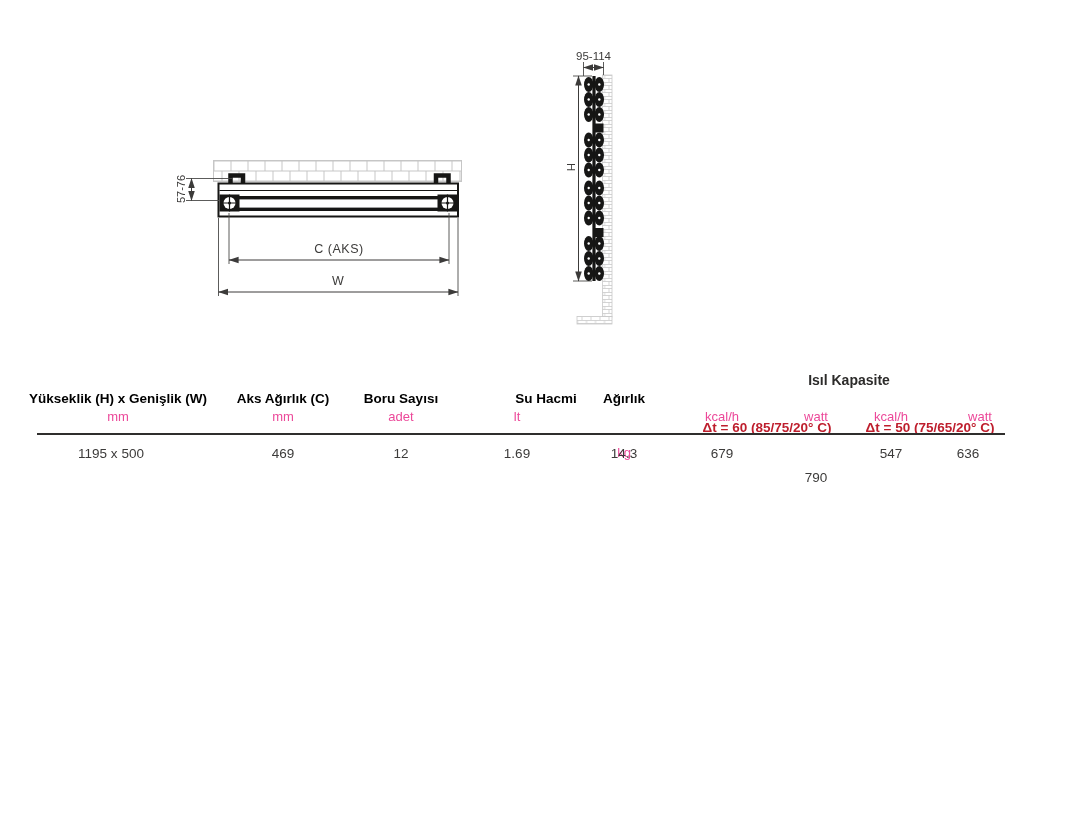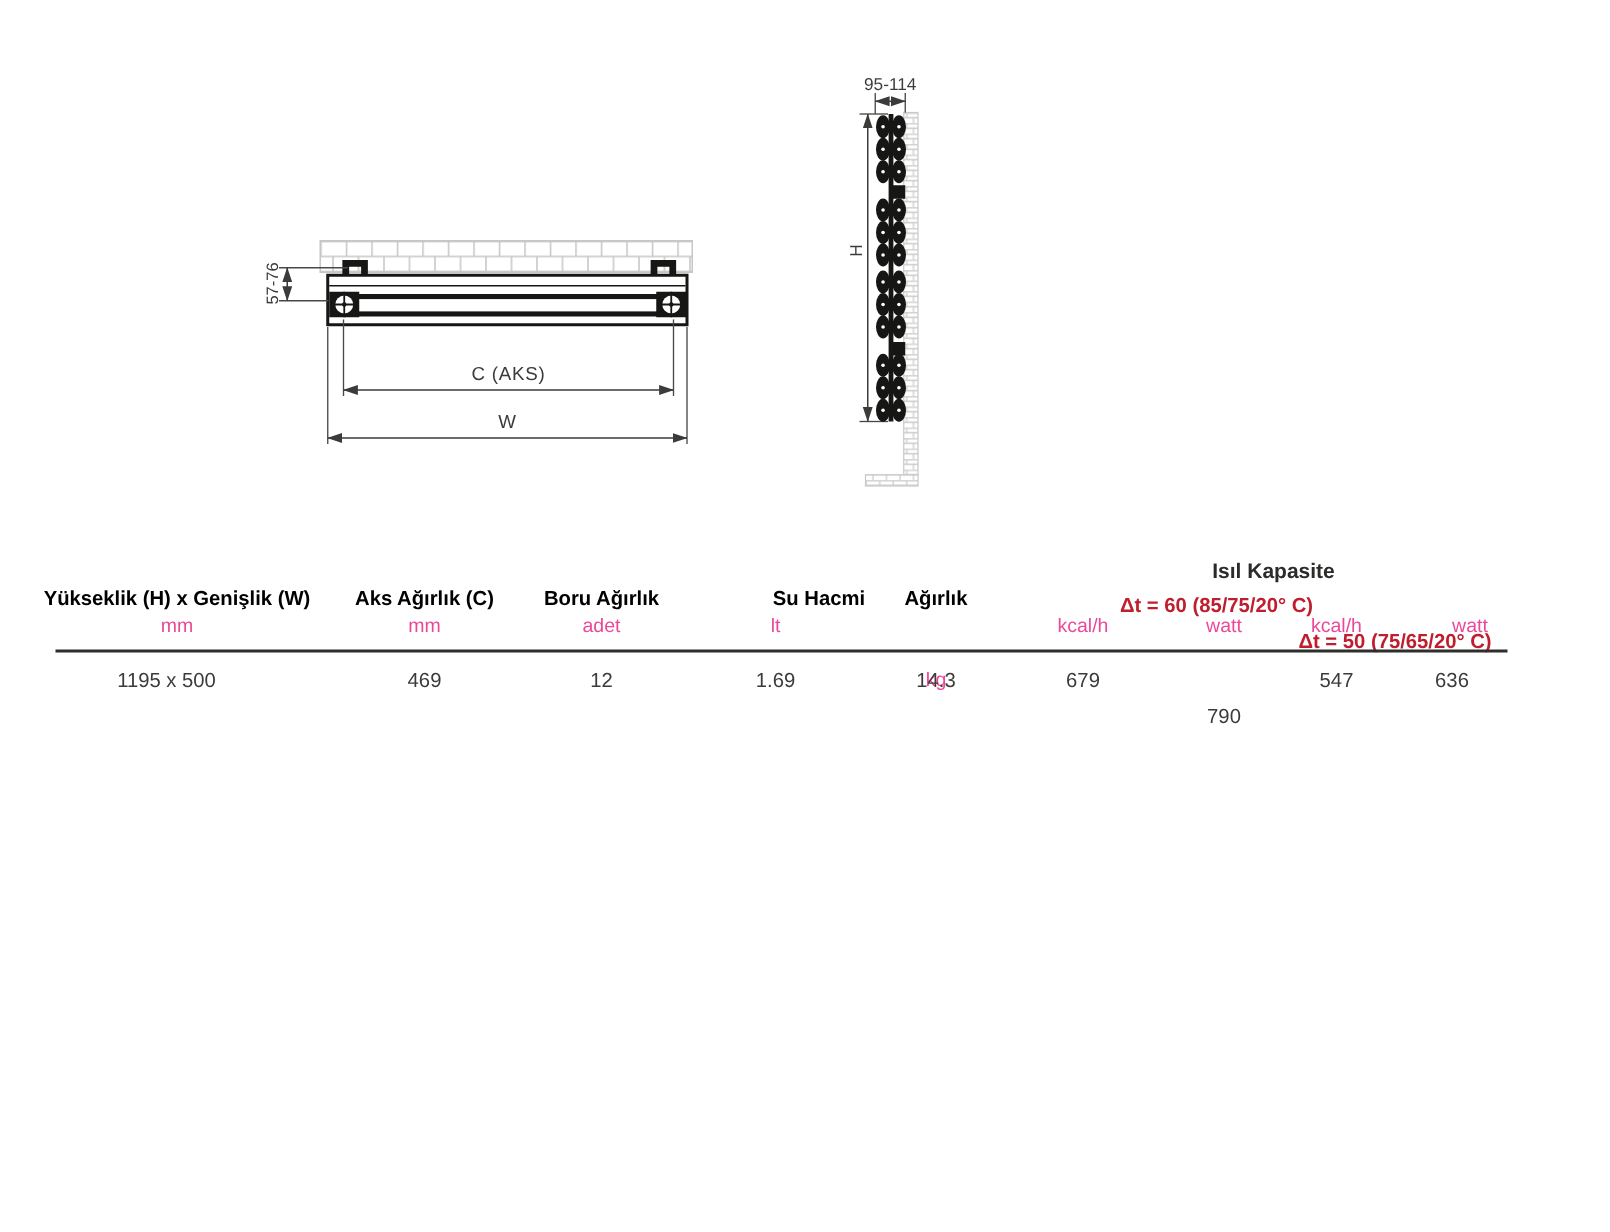--- a/index.html
+++ b/index.html
@@ -139,30 +139,30 @@
   <div>
 
     <div class="pos grouphead" style="left:849px;top:372px;">Isıl Kapasite</div>
 
     <div class="pos th" style="left:118px;top:391px;">Yükseklik (H) x Genişlik (W)</div>
     <div class="pos tu" style="left:118px;top:409px;">mm</div>
 
     <div class="pos th" style="left:283px;top:391px;">Aks Ağırlık (C)</div>
     <div class="pos tu" style="left:283px;top:409px;">mm</div>
 
-    <div class="pos th" style="left:401px;top:391px;">Boru Ağırlık</div>
+    <div class="pos th" style="left:401px;top:391px;">Boru Sayısı</div>
     <div class="pos tu" style="left:401px;top:409px;">adet</div>
 
     <div class="pos th" style="left:546px;top:391px;">Su Hacmi</div>
     <div class="pos tu" style="left:517px;top:409px;">lt</div>
 
     <div class="pos th" style="left:624px;top:391px;">Ağırlık</div>
     <div class="pos tu" style="left:624px;top:409px;margin-top:36px;">kg</div>
 
-    <div class="pos th red" style="left:767px;top:396px;margin-left:44px;">Δt = 60 (85/75/20° C)</div>
+    <div class="pos th red" style="left:767px;top:420px;">Δt = 60 (85/75/20° C)</div>
     <div class="pos th red" style="left:930px;top:420px;">Δt = 50 (75/65/20° C)</div>
 
     <div class="pos tu" style="left:722px;top:409px;">kcal/h</div>
     <div class="pos tu" style="left:816px;top:409px;">watt</div>
     <div class="pos tu" style="left:891px;top:409px;">kcal/h</div>
     <div class="pos tu" style="left:980px;top:409px;">watt</div>
 
     <div class="rule"></div>
 
     <div>

